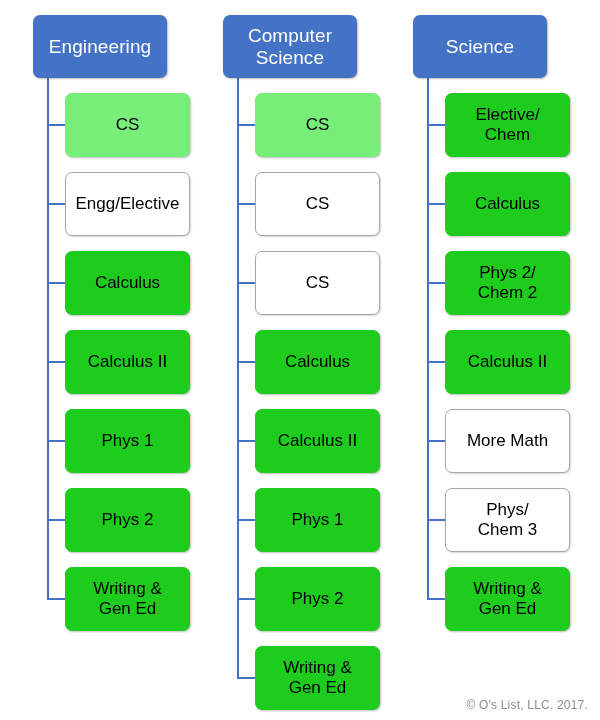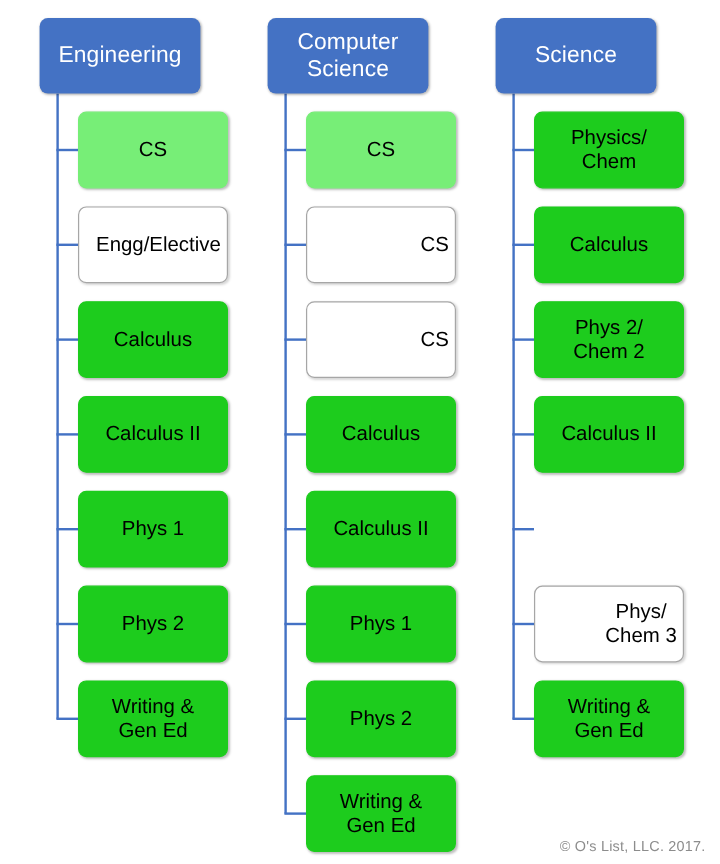--- a/index.html
+++ b/index.html
@@ -98,21 +98,20 @@
     border: 1px solid #77EE77;
   }
   .fill-green {
     background: #1DCC1D;
     border: 1px solid #1DCC1D;
   }
   .fill-white {
     background: #ffffff;
     border: 1px solid #A6A6A6;
     box-shadow: 1px 1px 2px rgba(0,0,0,0.16);
-    justify-content: flex-end;
   }
 
   
   .footer {
     position: absolute;
     right: 12px;
     bottom: 8px;
     font-size: 12px;
     color: #8C8C8C;
     letter-spacing: 0.2px;
@@ -198,37 +197,40 @@
 Gen Ed</div>
       </div>
     </div>
     <div class="column col-2">
       <div class="trunk" style="top: 78px; height: 521px;"></div>
       <div class="header-box">
         <div class="header-label">Science</div>
       </div>
       <div class="stub" style="top: 124px;"></div>
       <div class="node fill-green" style="top: 93px; height: 64px;">
-        <div class="node-label">Physics/
+        <div class="node-label">Elective/
 Chem</div>
       </div>
       <div class="stub" style="top: 203px;"></div>
       <div class="node fill-green" style="top: 172px; height: 64px;">
         <div class="node-label">Calculus</div>
       </div>
       <div class="stub" style="top: 282px;"></div>
       <div class="node fill-green" style="top: 251px; height: 64px;">
         <div class="node-label">Phys 2/
 Chem 2</div>
       </div>
       <div class="stub" style="top: 361px;"></div>
       <div class="node fill-green" style="top: 330px; height: 64px;">
         <div class="node-label">Calculus II</div>
       </div>
       <div class="stub" style="top: 440px;"></div>
+      <div class="node fill-white" style="top: 409px; height: 64px;">
+        <div class="node-label">More Math</div>
+      </div>
       <div class="stub" style="top: 519px;"></div>
       <div class="node fill-white" style="top: 488px; height: 64px;">
         <div class="node-label">Phys/
 Chem 3</div>
       </div>
       <div class="stub" style="top: 598px;"></div>
       <div class="node fill-green" style="top: 567px; height: 64px;">
         <div class="node-label">Writing &amp;
 Gen Ed</div>
       </div>

